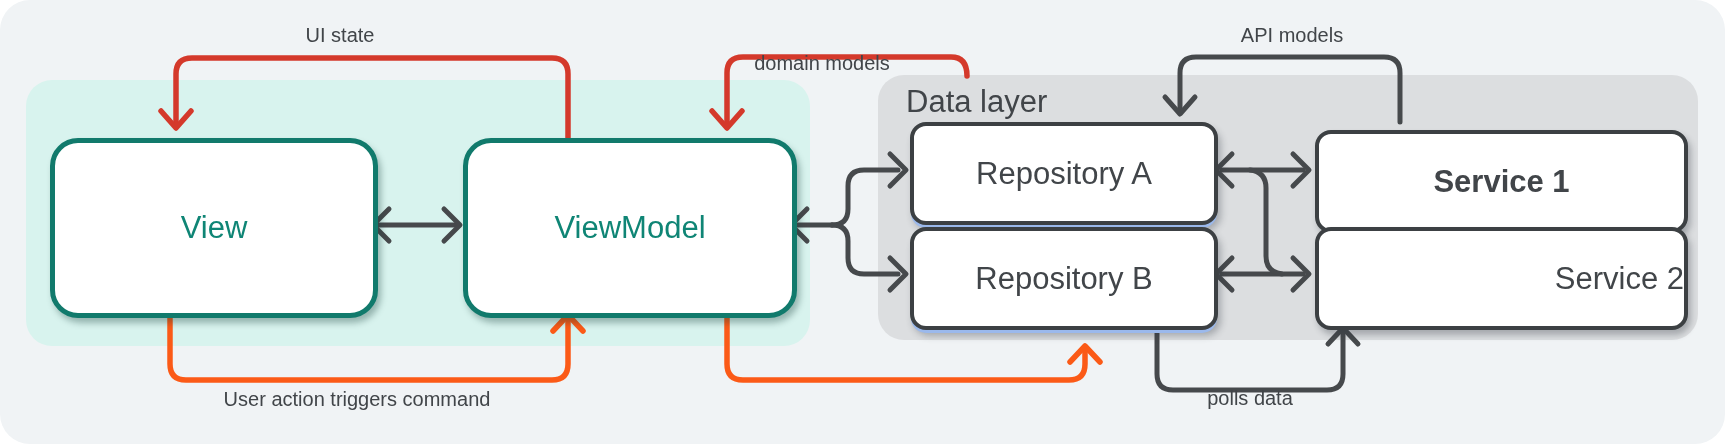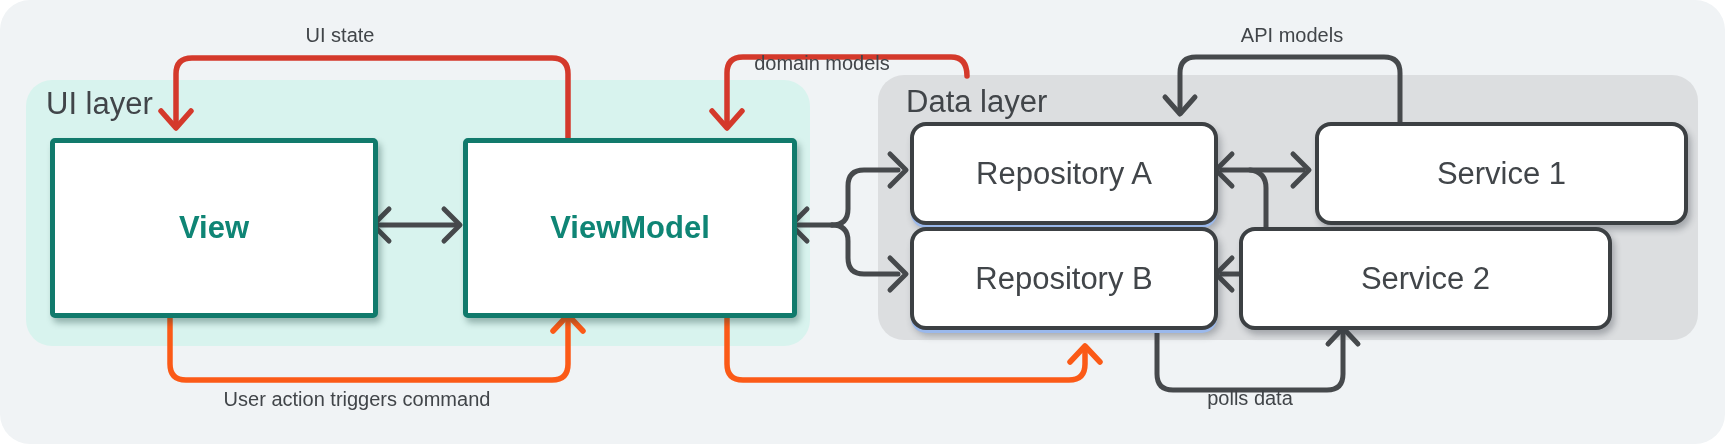--- a/index.html
+++ b/index.html
@@ -9,29 +9,29 @@
   .band.data{left:878px;top:75px;width:820px;height:265px;background:var(--data-layer-bg,#dcdee0);}
   .band-label{position:absolute;font-size:31px;color:var(--text-dark,#414549);white-space:nowrap;}
   .band-label.ui{left:46px;top:86px;}
   .band-label.data{left:906px;top:84px;}
   svg.arrows{position:absolute;left:0;top:0;}
   svg.arrows path{fill:none;stroke-linecap:round;stroke-linejoin:round;stroke-width:5px;}
   svg.arrows .s-dark{stroke:var(--dark-stroke,#46494c);}
   svg.arrows .s-red{stroke:var(--red,#d4392b);stroke-width:5.5px;}
   svg.arrows .s-orange{stroke:var(--orange,#fb5a17);stroke-width:5.5px;}
   .box{position:absolute;background:var(--box-bg,#fff);display:flex;align-items:center;justify-content:center;font-size:31px;white-space:nowrap;}
-  .box.teal{border:5px solid var(--teal-border,#117a6c);border-radius:5px;color:var(--teal-text,#0f8575);box-shadow:3px 5px 6px rgba(23,62,56,.35);font-weight:bold;}
+  .box.teal{border:5px solid var(--teal-border,#117a6c);border-radius:28px;color:var(--teal-text,#0f8575);box-shadow:3px 5px 6px rgba(23,62,56,.35);}
   .box.dark{border:4px solid var(--box-border-dark,#3c4043);border-radius:16px;color:var(--text-dark,#414549);box-shadow:3px 5px 6px rgba(40,45,55,.3);}
   .box.repo{box-shadow:0 4px 0 -1px var(--repo-shadow-blue,#9bb9ec),3px 6px 7px rgba(40,45,55,.3);}
   .box.view{left:50px;top:138px;width:318px;height:170px;}
   .box.viewmodel{left:463px;top:138px;width:324px;height:170px;}
   .box.repo-a{left:910px;top:122px;width:300px;height:95px;}
   .box.repo-b{left:910px;top:227px;width:300px;height:95px;}
-  .box.service-1{left:1315px;top:122px;width:365px;height:95px;}
-  .box.service-2{left:1239px;top:227px;width:365px;height:95px;}
+  .box.service-1{left:1315px;top:130px;width:365px;height:95px;font-weight:bold;}
+  .box.service-2{left:1315px;top:227px;width:365px;height:95px;justify-content:flex-end;}
   .arrow-label{position:absolute;transform:translateX(-50%);font-size:20px;color:var(--text-dark,#414549);white-space:nowrap;}
   .al-ui-state{left:340px;top:24px;}
   .al-domain-models{left:822px;top:12px;margin-top:40px;}
   .al-api-models{left:1292px;top:24px;}
   .al-user-action{left:357px;top:388px;}
   .al-method-calls{left:824px;top:390px;}
   .al-polls-data{left:1250px;top:387px;}
 </style>
 </head>
 <body>
@@ -87,21 +87,20 @@
     <g>
       <path class="s-orange" d="M727 308 V364 Q727 380 743 380 H1069 Q1085 380 1085 364 V350"></path>
       <path class="s-orange" d="M1070 362 L1085 346 L1100 362"></path>
     </g>
     <g>
       <path class="s-dark" d="M1157 322 V374 Q1157 390 1173 390 H1327 Q1343 390 1343 374 V332"></path>
       <path class="s-dark" d="M1328 344 L1343 328 L1358 344"></path>
     </g>
   </svg>
 
-  <div class="band-label ui">UI layer</div>
   <div class="band-label data">Data layer</div>
 
   <div class="box teal view">
     <span>View</span>
   </div>
   <div class="box teal viewmodel">
     <span>ViewModel</span>
   </div>
   <div class="box dark repo repo-a">
     <span>Repository A</span>

